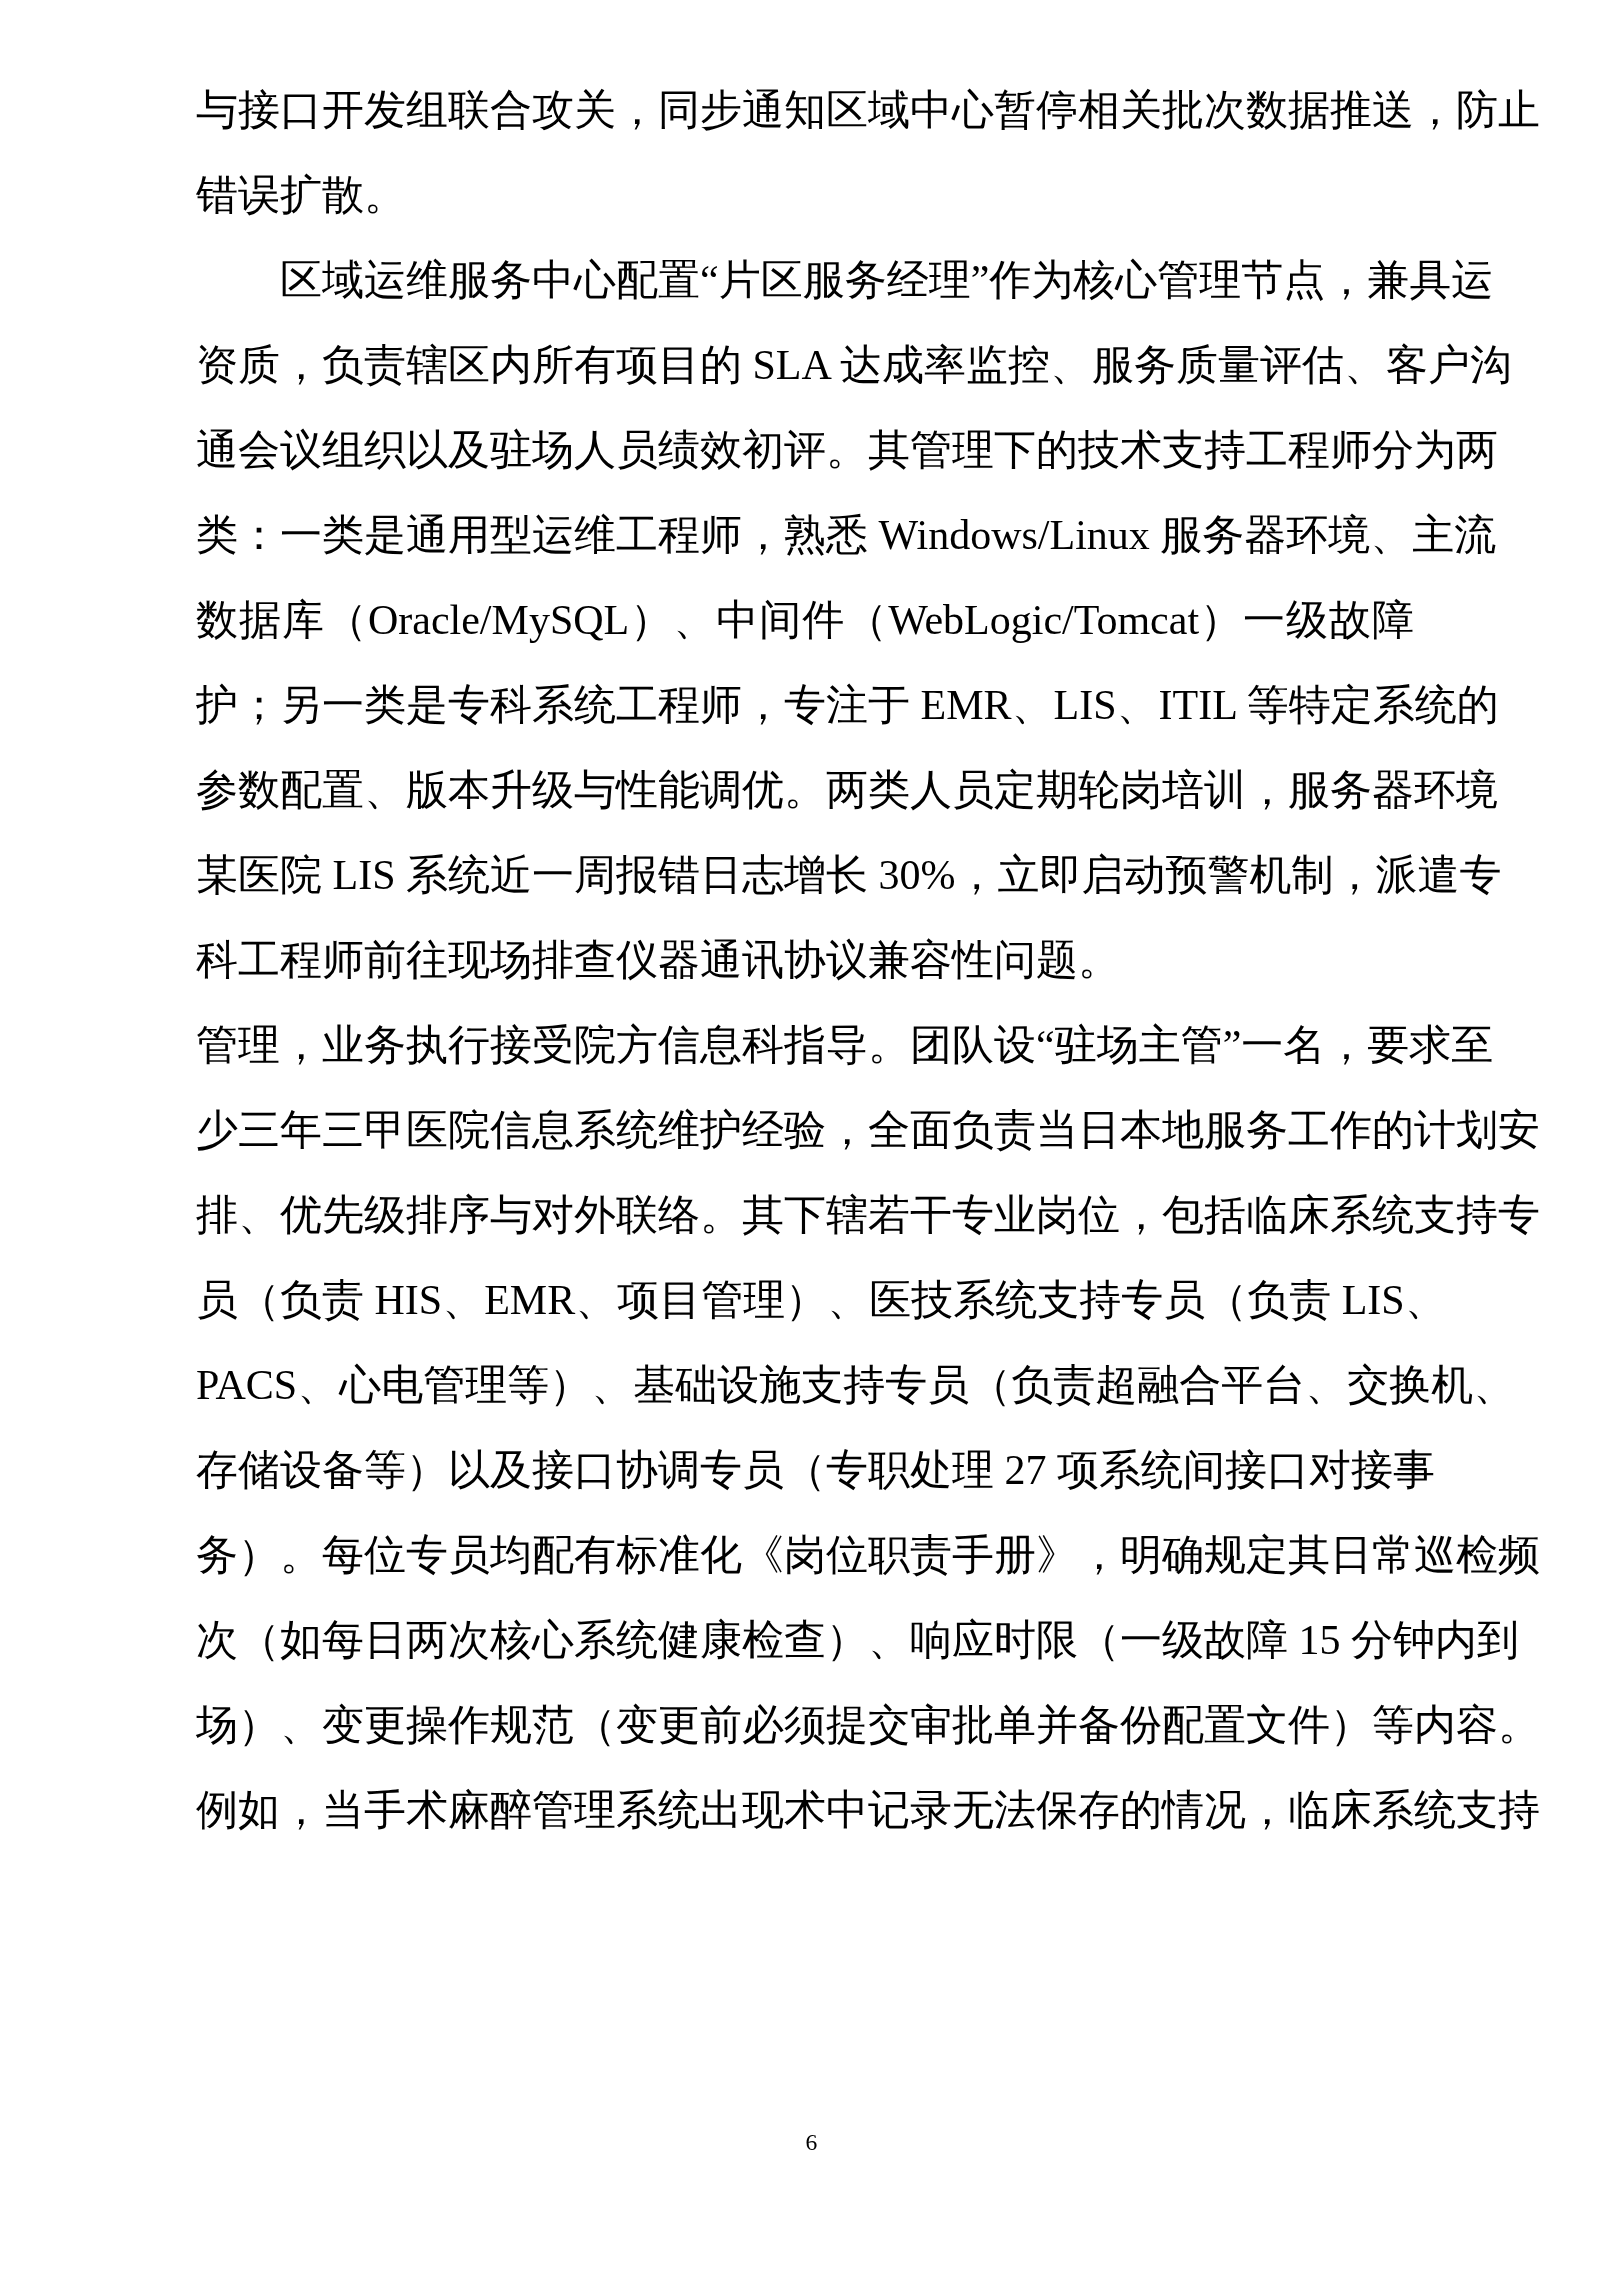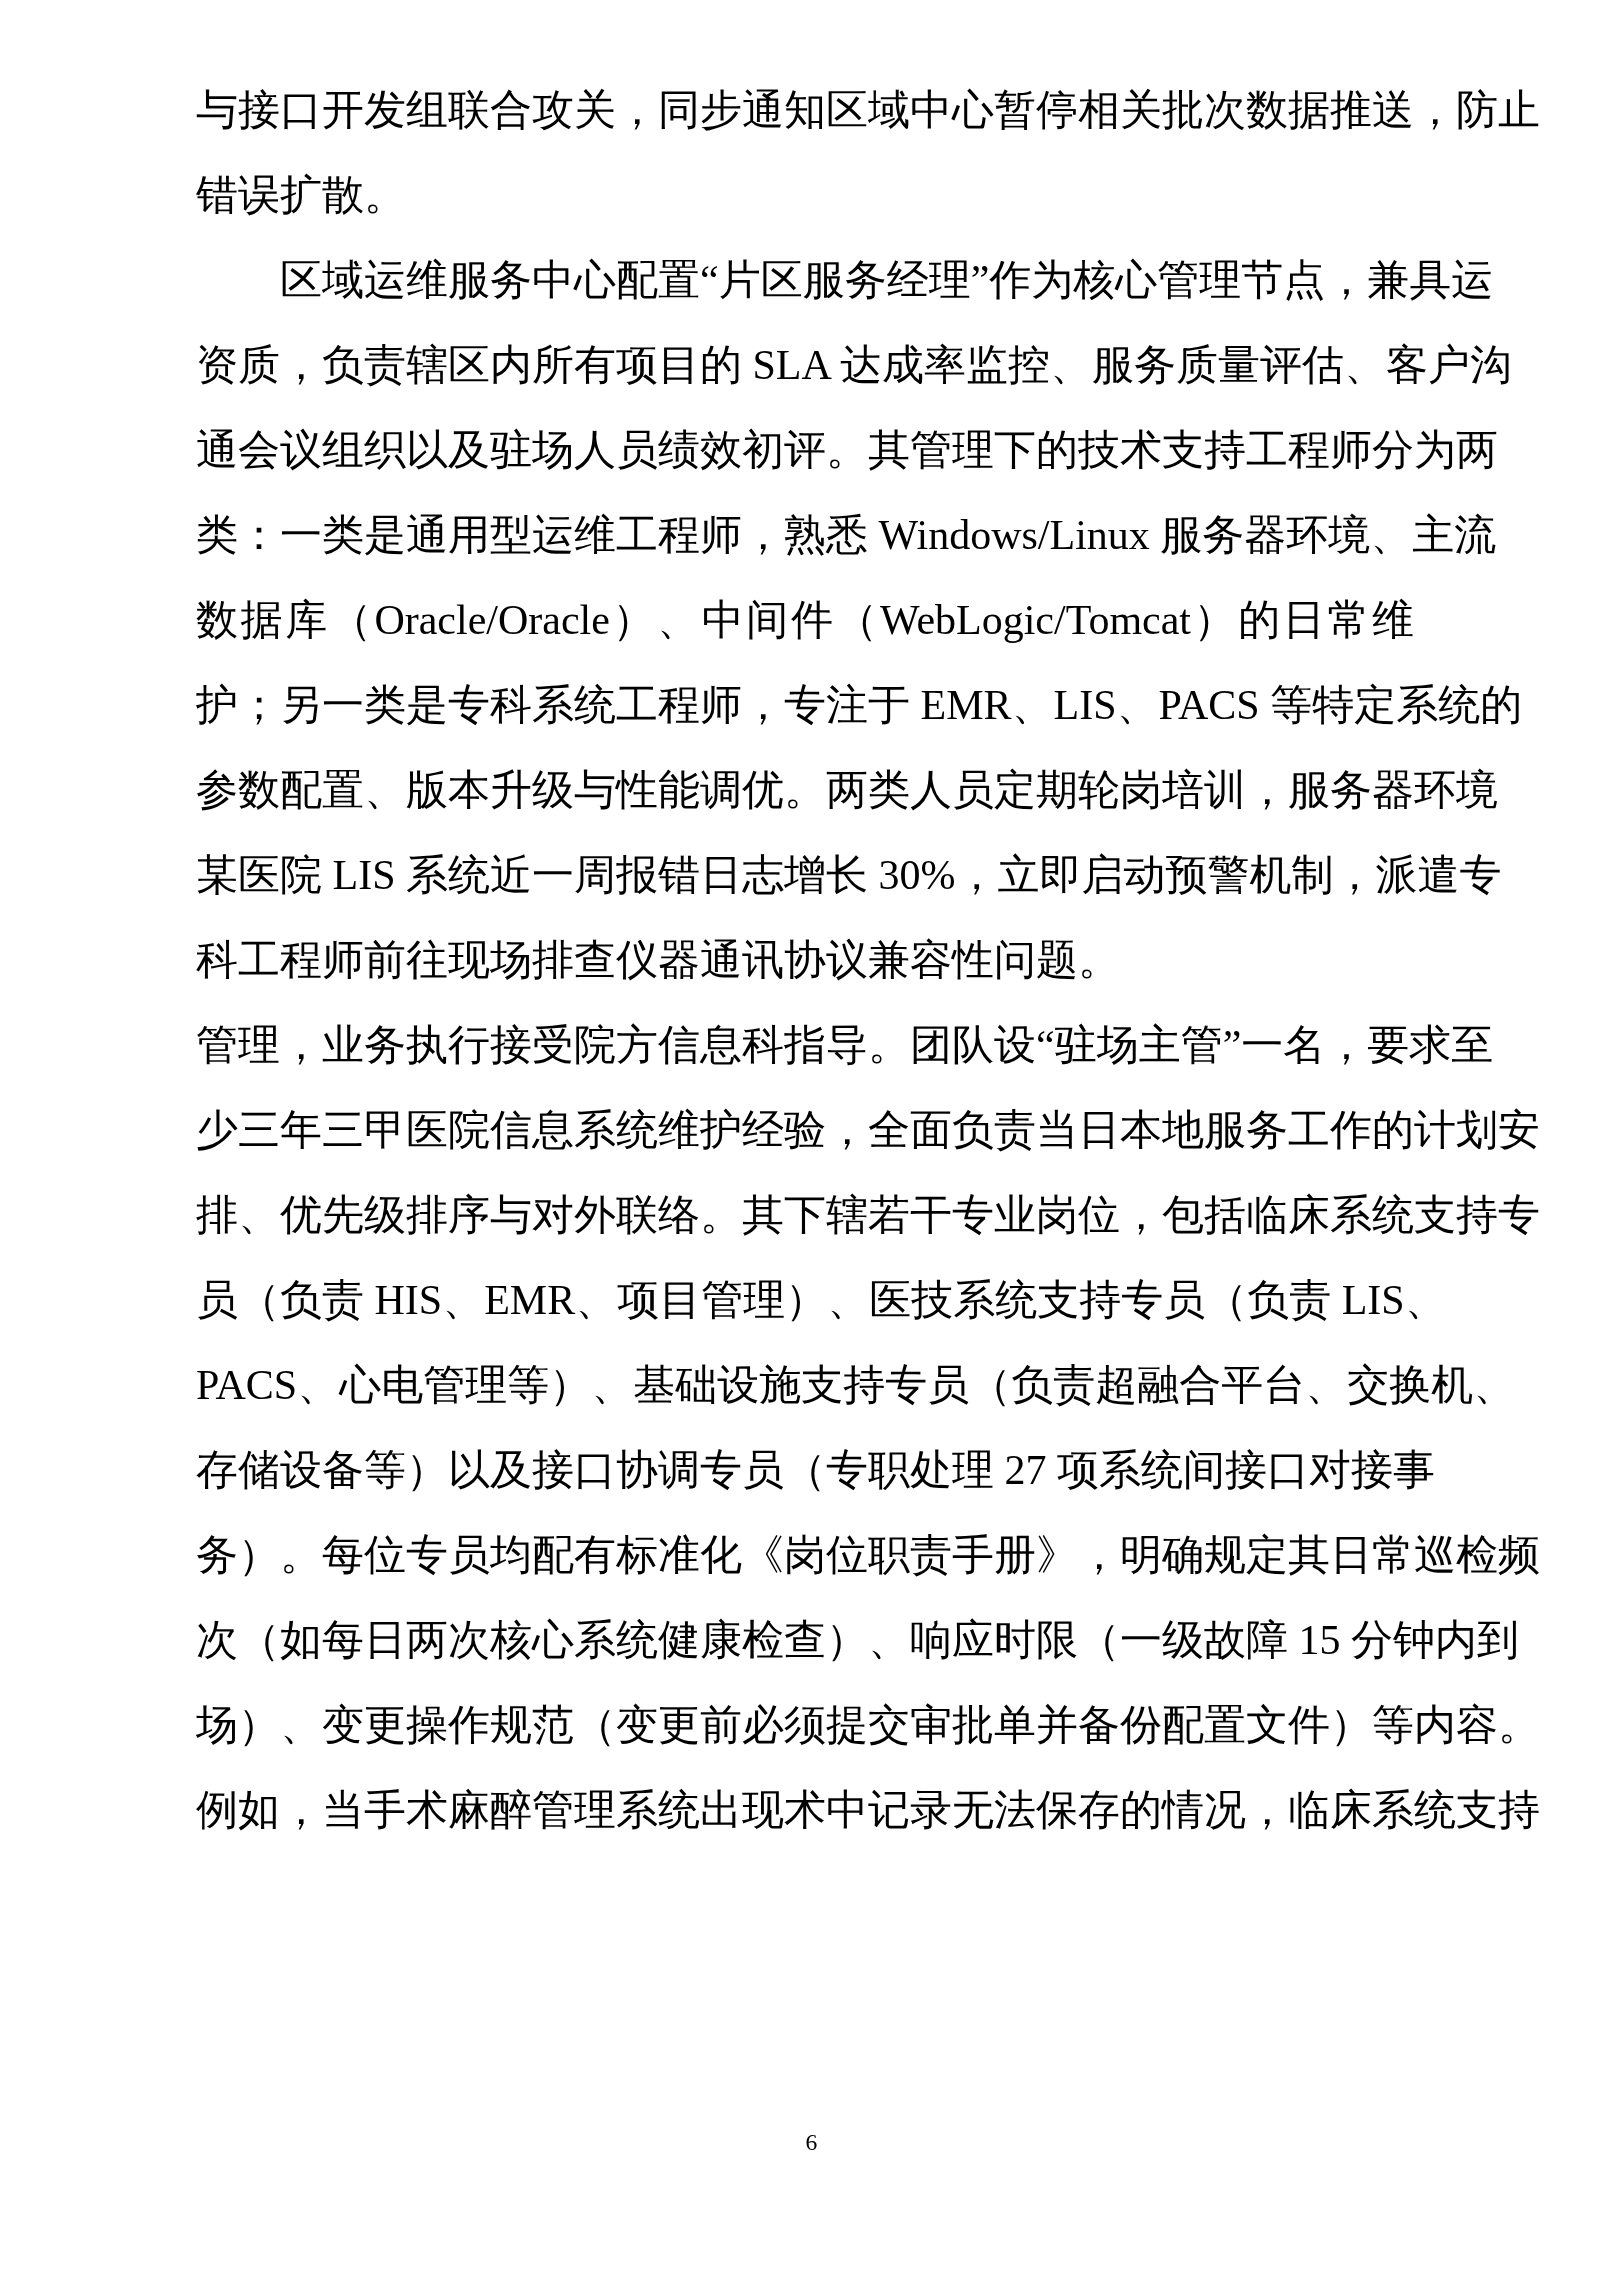--- a/index.html
+++ b/index.html
@@ -66,22 +66,22 @@
     <div>
       <span class="line">与接口开发组联合攻关，同步通知区域中心暂停相关批次数据推送，防止</span>
       <span class="line last">错误扩散。</span>
     </div>
 
     <div>
       <span class="line indent">区域运维服务中心配置“片区服务经理”作为核心管理节点，兼具运</span>
       <span class="line">资质，负责辖区内所有项目的 SLA 达成率监控、服务质量评估、客户沟</span>
       <span class="line">通会议组织以及驻场人员绩效初评。其管理下的技术支持工程师分为两</span>
       <span class="line">类：一类是通用型运维工程师，熟悉 Windows/Linux 服务器环境、主流</span>
-      <span class="line">数据库（Oracle/Oracle）、中间件（WebLogic/Tomcat）的日常维</span>
-      <span class="line">护；另一类是专科系统工程师，专注于 EMR、LIS、PACS 等特定系统的</span>
+      <span class="line">数据库（Oracle/MySQL）、中间件（WebLogic/Tomcat）一级故障</span>
+      <span class="line">护；另一类是专科系统工程师，专注于 EMR、LIS、ITIL 等特定系统的</span>
       <span class="line">参数配置、版本升级与性能调优。两类人员定期轮岗培训，服务器环境</span>
       <span class="line">某医院 LIS 系统近一周报错日志增长 30%，立即启动预警机制，派遣专</span>
       <span class="line last">科工程师前往现场排查仪器通讯协议兼容性问题。</span>
     </div>
 
     <div>
       <span class="line">管理，业务执行接受院方信息科指导。团队设“驻场主管”一名，要求至</span>
       <span class="line">少三年三甲医院信息系统维护经验，全面负责当日本地服务工作的计划安</span>
       <span class="line">排、优先级排序与对外联络。其下辖若干专业岗位，包括临床系统支持专</span>
       <span class="line">员（负责 HIS、EMR、项目管理）、医技系统支持专员（负责 LIS、</span>

